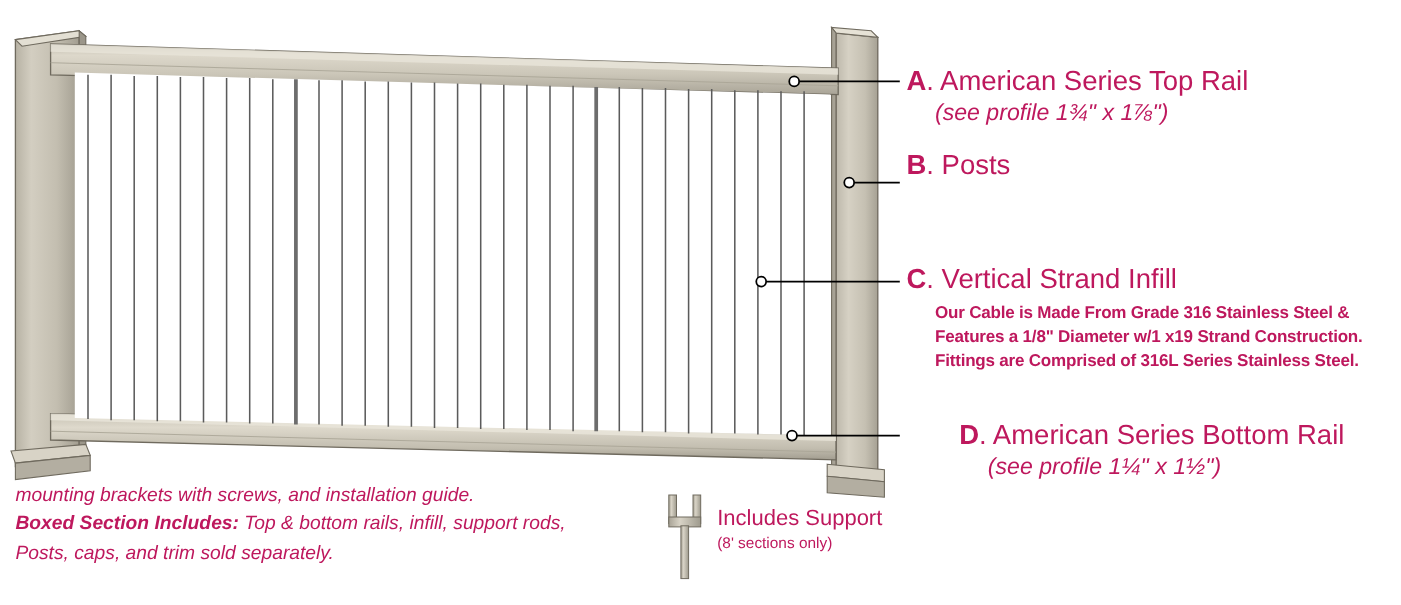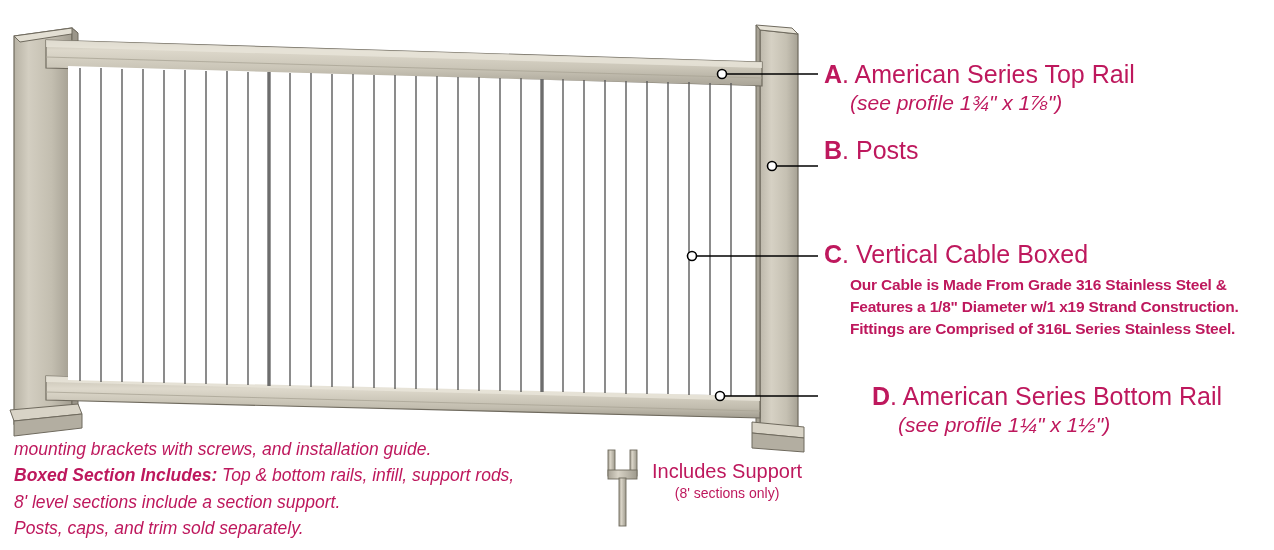--- a/index.html
+++ b/index.html
@@ -85,21 +85,20 @@
     position: absolute;
     left: 652px;
     top: 460px;
   }
   #support-label .sup-title {
     font-size: 20px;
   }
   #support-label .sup-sub {
     font-size: 14px;
     margin-top: 2px;
-    text-align: center;
   }
 </style>
 </head>
 <body>
 
 <div id="root">
 
   <svg id="railing" viewBox="0 0 830 470">
     <defs>
       <linearGradient id="postGrad" x1="0" y1="0" x2="1" y2="0">
@@ -222,38 +221,37 @@
   </div>
 
   <div class="callout" id="callout-b">
     <div>
       <span class="letter">B</span><span class="title">. </span><span class="title">Posts</span>
     </div>
   </div>
 
   <div class="callout" id="callout-c">
     <div>
-      <span class="letter">C</span><span class="title">. </span><span class="title">Vertical Cable Boxed</span>
+      <span class="letter">C</span><span class="title">. </span><span class="title">Vertical Strand Infill</span>
     </div>
     <div class="body" style="width:430px">Our Cable is Made From Grade 316 Stainless Steel &amp; Features a 1/8" Diameter w/1 x19 Strand Construction. Fittings are Comprised of 316L Series Stainless Steel.</div>
   </div>
 
   <div class="callout" id="callout-d">
     <div>
       <span class="letter">D</span><span class="title">. </span><span class="title">American Series Bottom Rail</span>
     </div>
     <div class="subtitle">(see profile 1¼" x 1½")</div>
   </div>
 
   <div id="boxed-note">
     <div>mounting brackets with screws, and installation guide.</div>
     <div>
       <span class="lead">Boxed Section Includes:</span><span> Top &amp; bottom rails, infill, support rods,</span>
     </div>
-    <div>8' level sections include a section support.</div>
     <div>Posts, caps, and trim sold separately.</div>
   </div>
 
   <svg id="section-support" viewBox="0 0 230 80">
     <defs>
       <linearGradient id="supGrad" x1="0" y1="0" x2="1" y2="0">
         <stop offset="0%" stop-color="#a8a396"></stop>
         <stop offset="35%" stop-color="#d8d3c6"></stop>
         <stop offset="100%" stop-color="#9e9a8d"></stop>
       </linearGradient>

